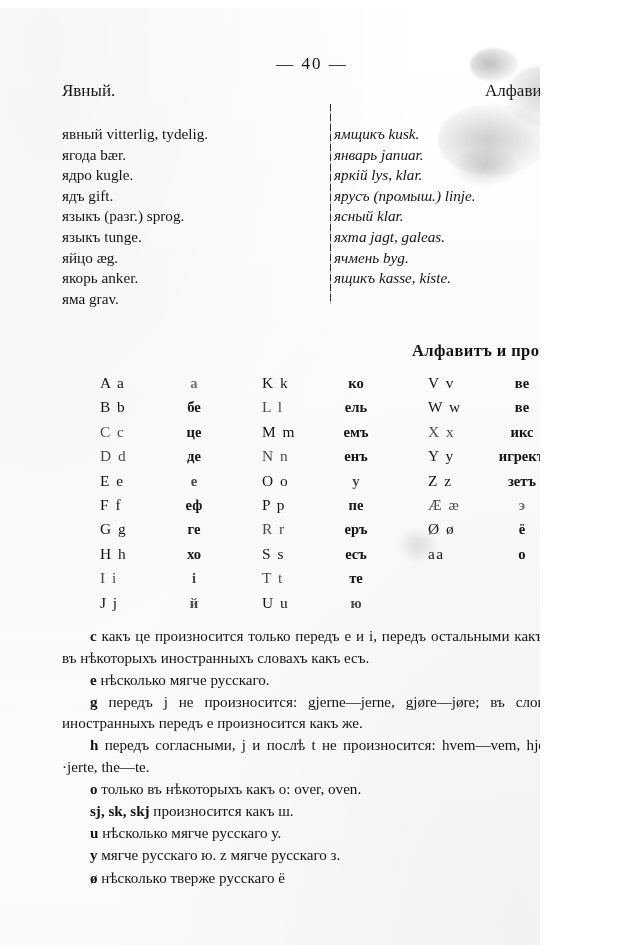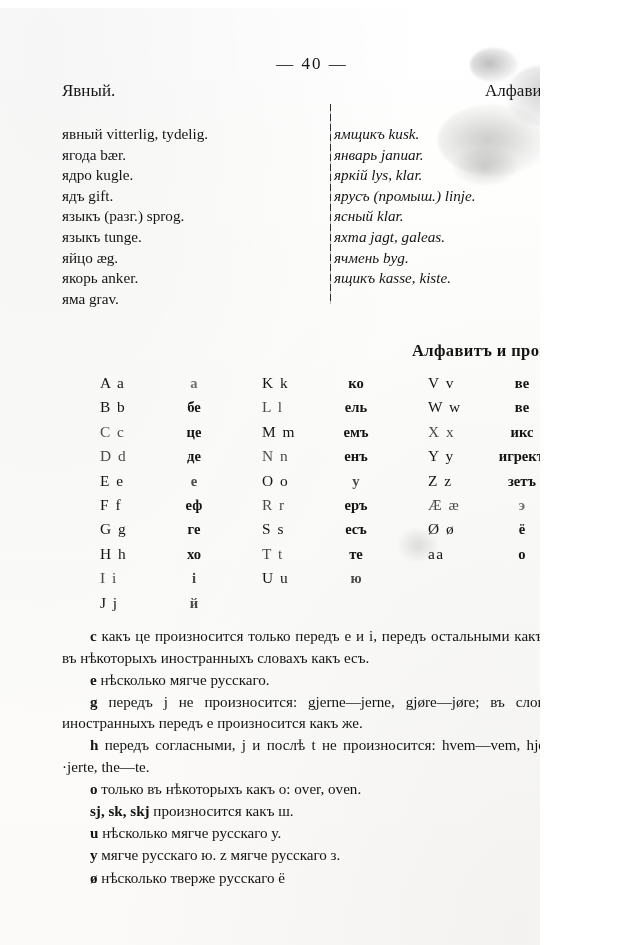--- a/index.html
+++ b/index.html
@@ -281,20 +281,24 @@
           </div>
           <div class="alpha-row">
             <span class="alpha-letters faint">N n</span>
             <span class="alpha-sound ">енъ</span>
           </div>
           <div class="alpha-row">
             <span class="alpha-letters ">O o</span>
             <span class="alpha-sound faint">у</span>
           </div>
           <div class="alpha-row">
+            <span class="alpha-letters ">P p</span>
+            <span class="alpha-sound ">пе</span>
+          </div>
+          <div class="alpha-row">
             <span class="alpha-letters faint">R r</span>
             <span class="alpha-sound ">еръ</span>
           </div>
           <div class="alpha-row">
             <span class="alpha-letters ">S s</span>
             <span class="alpha-sound ">есъ</span>
           </div>
           <div class="alpha-row">
             <span class="alpha-letters faint">T t</span>
             <span class="alpha-sound ">те</span>

